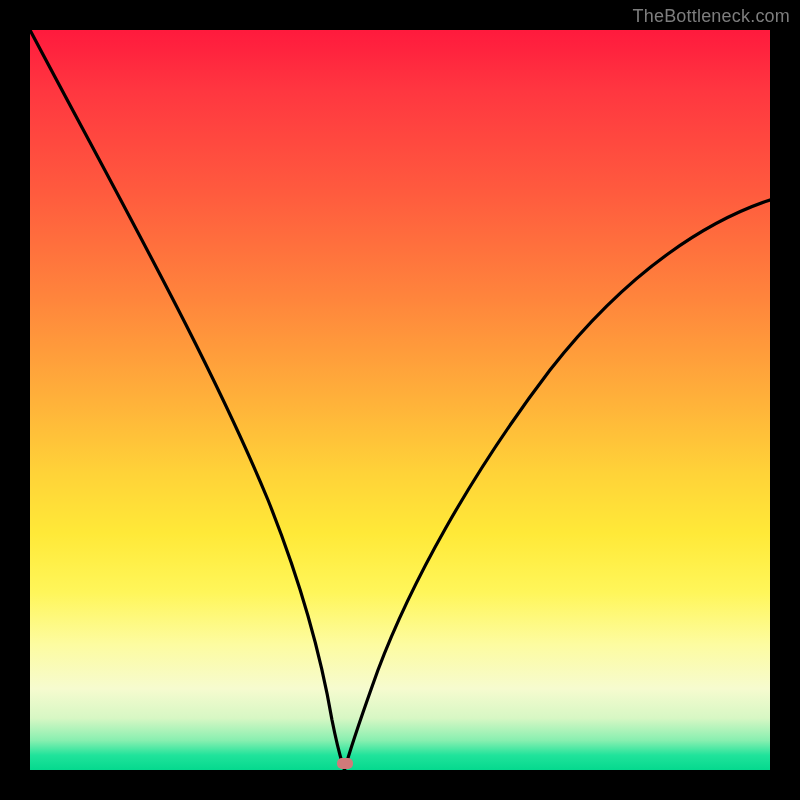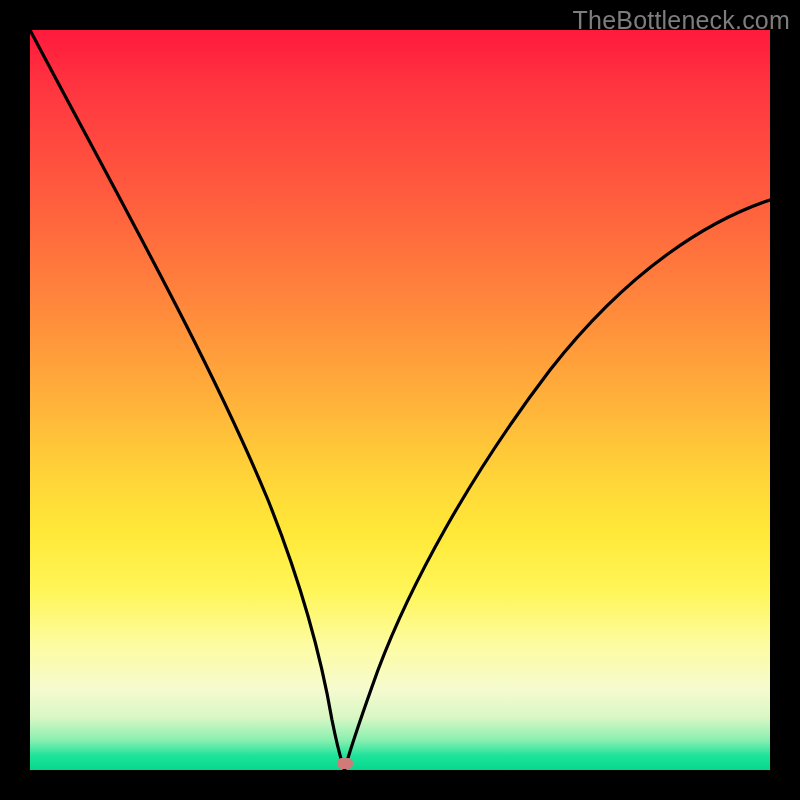--- a/index.html
+++ b/index.html
@@ -57,21 +57,21 @@
     width: 16px;
     height: 11px;
     background: #d07a7a;
     border-radius: 5px;
   }
   .watermark {
     position: absolute;
     top: 6px;
     right: 10px;
     color: #7d7d7d;
-    font-size: 25px;
+    font-size: 18px;
     font-weight: 400;
     letter-spacing: 0.2px;
     user-select: none;
   }
 </style>
 </head>
 <body>
 
 <div class="frame">
 

